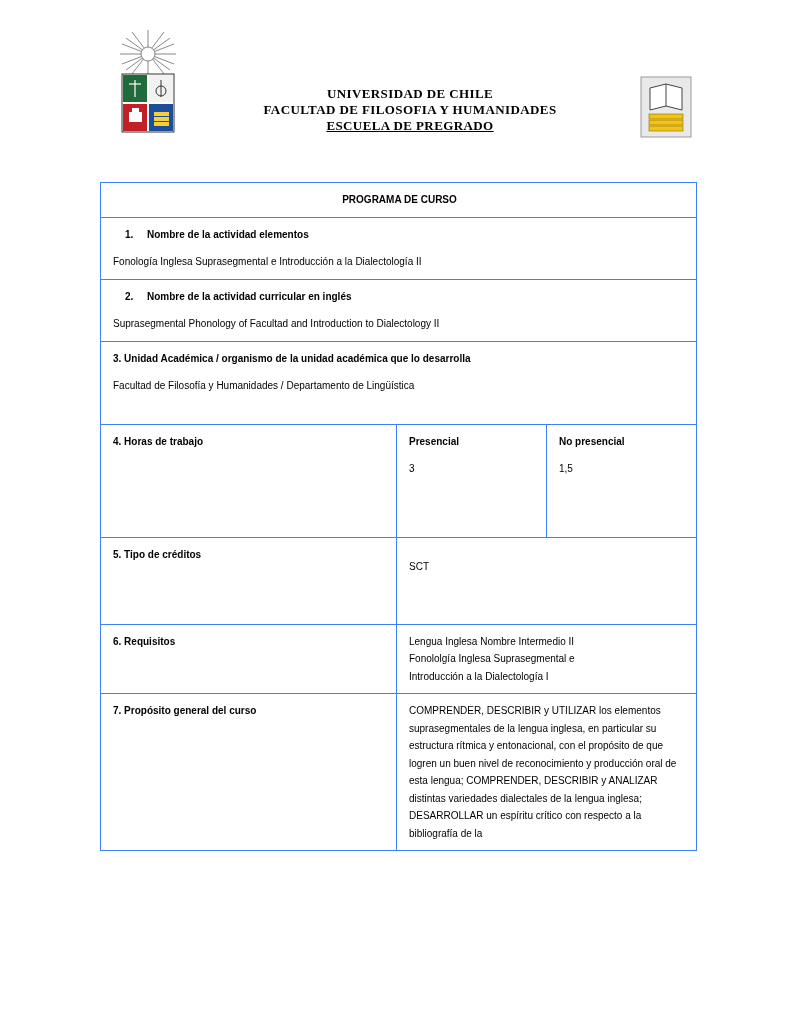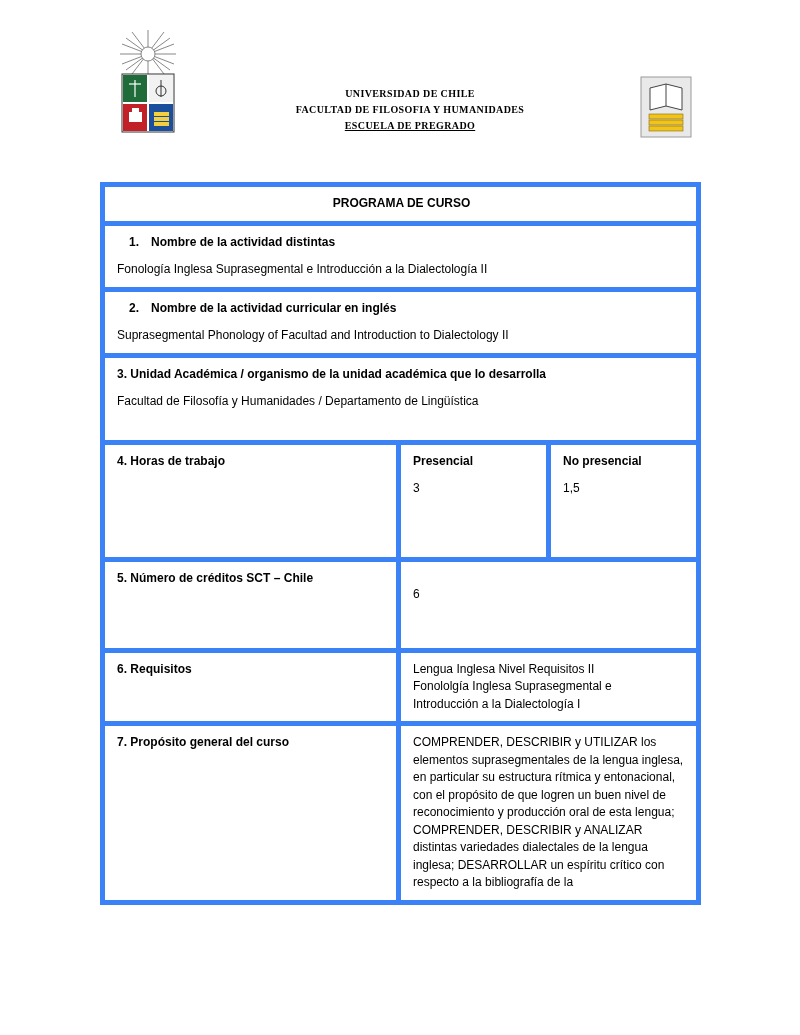--- a/index.html
+++ b/index.html
@@ -40,44 +40,44 @@
     width: 52px;
     height: 62px;
   }
   .header-text {
     position: absolute;
     left: 200px;
     top: 86px;
     width: 420px;
     text-align: center;
     font-family: "Liberation Serif", serif;
-    font-size: 10px;
+    font-size: 13px;
     font-weight: bold;
     letter-spacing: 0.4px;
     line-height: 16px;
   }
   .header-text .u-line {
     text-decoration: underline;
     font-family: Liberation Serif, serif;
   }
 
   
   .doc-table {
     position: absolute;
     left: 100px;
     top: 182px;
     width: 596px;
     border-collapse: collapse;
     table-layout: fixed;
   }
   .doc-table td {
-    border: 5px solid #3b82f6;
+    border: 1px solid #3b82f6;
     vertical-align: top;
     padding: 8px 10px 8px 12px;
-    font-size: 12px;
+    font-size: 10px;
     line-height: 17.5px;
   }
   .title-cell {
     text-align: center;
     font-weight: bold;
     padding-top: 9px;
     padding-bottom: 9px;
     font-size: 12.5px;
   }
   .bold {
@@ -175,21 +175,21 @@
     <tbody>
 
       <tr>
         <td colspan="3" class="title-cell">PROGRAMA DE CURSO</td>
       </tr>
 
       <tr>
         <td colspan="3">
           <div class="numbered">
             <span class="num">1.</span>
-            <span>Nombre de la actividad distintas</span>
+            <span>Nombre de la actividad elementos</span>
           </div>
           <div class="spacer-sm"></div>
           <div class="ital">Fonología Inglesa Suprasegmental e Introducción a la Dialectología II</div>
         </td>
       </tr>
 
       <tr>
         <td colspan="3">
           <div class="numbered">
             <span class="num">2.</span>
@@ -217,37 +217,37 @@
           <div class="spacer-sm"></div>
           <div class="ital">3</div>
         </td>
         <td class="center">
           <div class="bold">No presencial</div>
           <div class="spacer-sm"></div>
           <div class="ital">1,5</div>
         </td>
       </tr>
 
-
       <tr>
         <td style="height:70px;">
-          <span class="bold">5. Número de créditos SCT – Chile</span>
+          <span class="bold">5. Tipo de créditos</span>
         </td>
         <td colspan="2" class="center">
-          <div style="height:16px;"></div>
-          <div class="ital">6</div>
-        </td>
-      </tr>
+          <div style="height:12px;"></div>
+          <div class="ital">SCT</div>
+        </td>
+      </tr>
+
 
       <tr>
         <td>
           <span class="bold">6. Requisitos</span>
         </td>
         <td colspan="2" class="req-cell">
-          <div class="ital">Lengua Inglesa Nivel Requisitos II</div>
+          <div class="ital">Lengua Inglesa Nombre Intermedio II</div>
           <div class="ital">Fonololgía Inglesa Suprasegmental e</div>
           <div class="ital">Introducción a la Dialectología I</div>
         </td>
       </tr>
 
       <tr>
         <td>
           <span class="bold">7. Propósito general del curso</span>
         </td>
         <td colspan="2" class="prop-cell">

